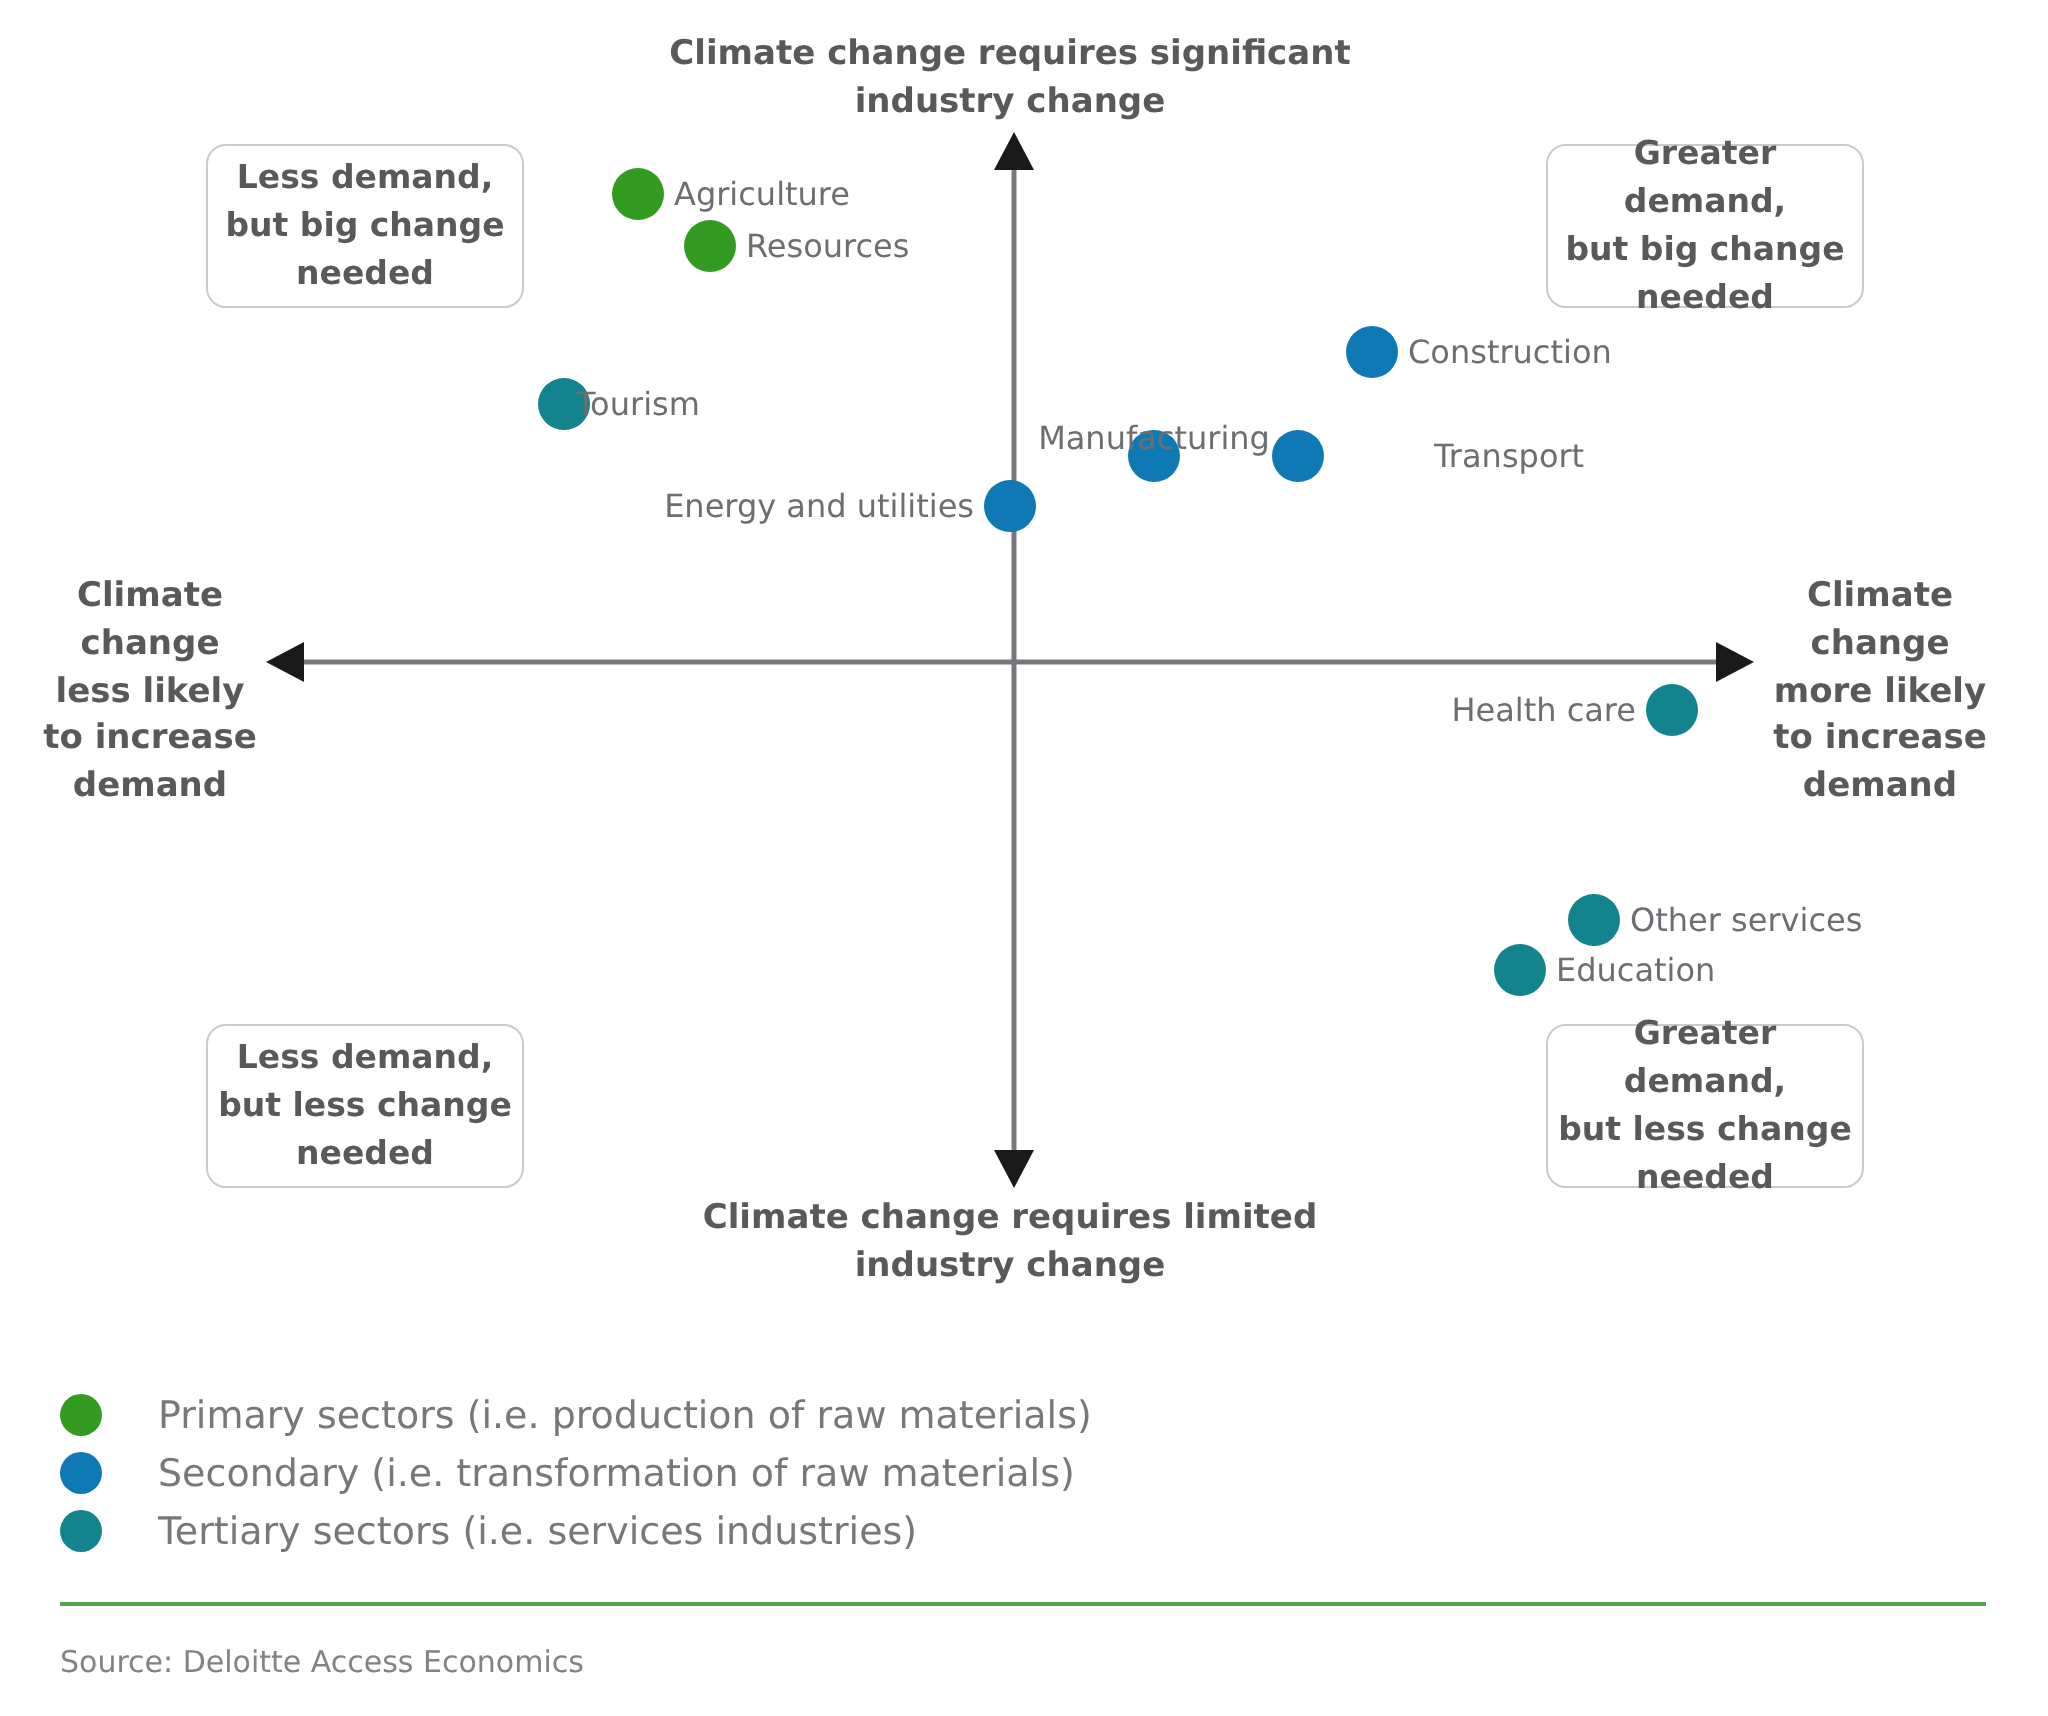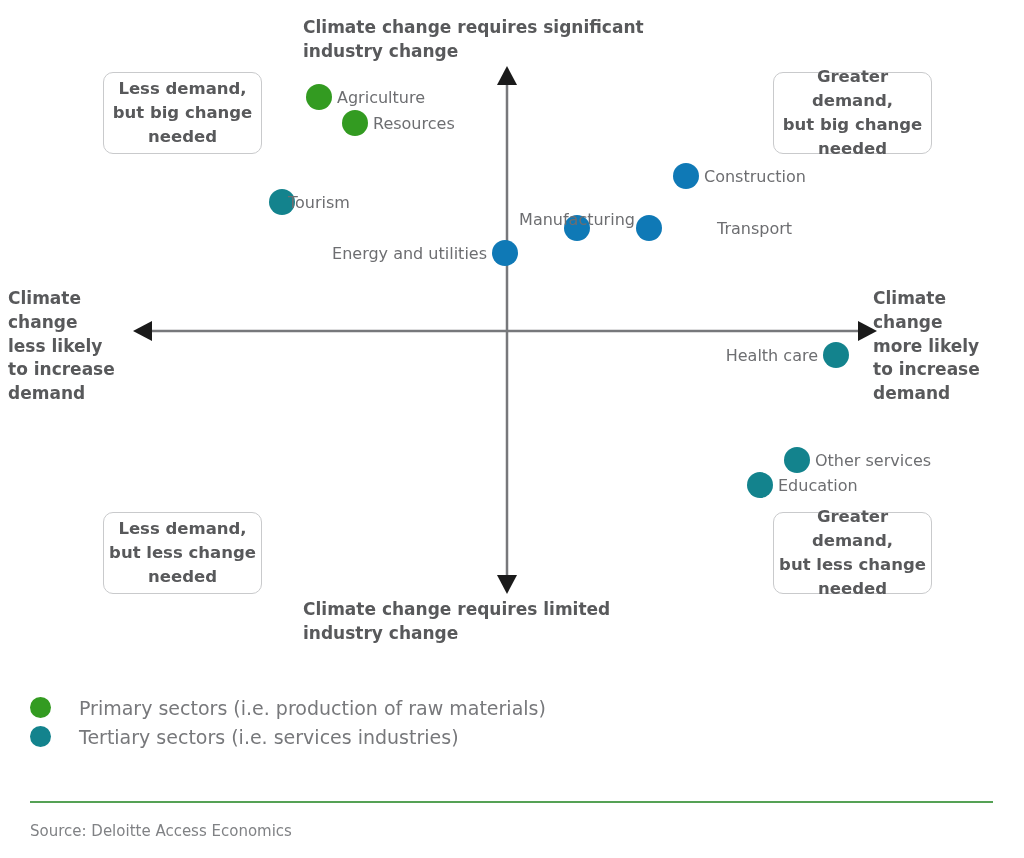--- a/index.html
+++ b/index.html
@@ -3,21 +3,21 @@
 <meta charset="utf-8">
 <style>
   html,body { margin:0; padding:0; background:#ffffff; }
   .page {
     position:relative; width:1024px; height:858px; background:#ffffff;
     font-family:"DejaVu Sans","Liberation Sans",sans-serif; overflow:hidden;
   }
   .axes-svg { position:absolute; left:0; top:0; }
   .axis-label {
     position:absolute; font-weight:bold; color:#58595b; font-size:17px;
-    line-height:1.4; white-space:pre-line;
+    line-height:1.4; text-align:center; white-space:pre-line;
   }
   .quadrant-box {
     position:absolute; width:157px; height:80px;
     border:1.5px solid #c9cacc; border-radius:10px;
     display:flex; align-items:center; justify-content:center;
     font-weight:bold; color:#58595b; font-size:16.5px; line-height:1.45;
     text-align:center; white-space:pre-line; background:#ffffff;
   }
   .dot {
     position:absolute; width:26px; height:26px; border-radius:50%;
@@ -104,20 +104,24 @@
       <div class="dot" style="left: 747px; top: 472px; background: rgb(19, 131, 141);"></div>
       <div class="dot-label" style="left: 778px; top: 485px;">Education</div>
     </div>
 
   <div class="legend">
     <div class="legend-row">
       <span class="legend-dot" style="background: rgb(51, 155, 33);"></span>
       <span class="legend-label">Primary sectors (i.e. production of raw materials)</span>
     </div>
     <div class="legend-row">
+      <span class="legend-dot" style="background: rgb(15, 121, 182);"></span>
+      <span class="legend-label">Secondary (i.e. transformation of raw materials)</span>
+    </div>
+    <div class="legend-row">
       <span class="legend-dot" style="background: rgb(19, 131, 141);"></span>
       <span class="legend-label">Tertiary sectors (i.e. services industries)</span>
     </div>
   </div>
 
   <div class="divider" style="background: rgb(85, 161, 85);"></div>
 
   <div class="source-line">Source: Deloitte Access Economics</div>
 
 </div>

